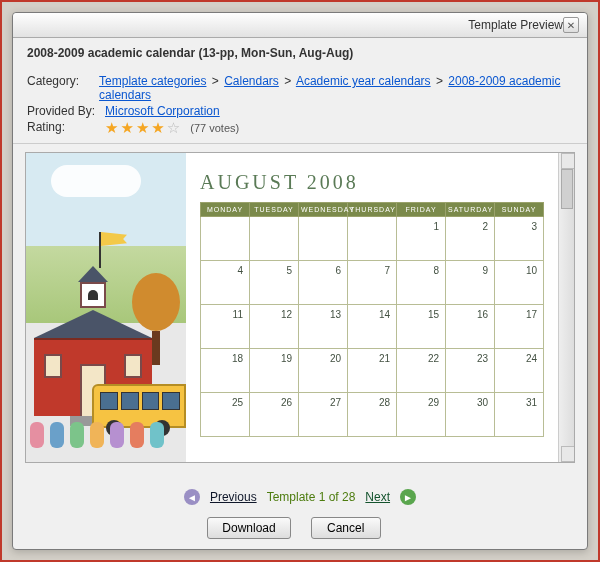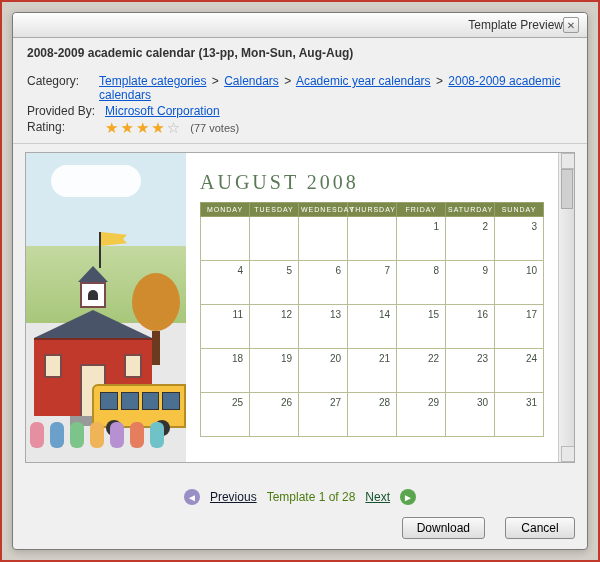--- a/index.html
+++ b/index.html
@@ -161,21 +161,21 @@
     .nav-ico {
       width:16px;height:16px;border-radius:50%;display:inline-flex;align-items:center;justify-content:center;
       font-size:10px;color:#fff;
     }
     .nav-prev{background:#9a8fc4;}
     .nav-next{background:#5aa64e;}
     .nav-link{color:#14532d;text-decoration:underline;cursor:pointer;}
     .nav-link.disabled{color:#0f172a;}
     .counter{color:#4d7c0f;}
     .btn-row {
-      display:flex; justify-content:flex-end; gap:20px; padding: 6px 12px 10px 0;
+      display:flex; justify-content:center; gap:20px; padding: 6px 12px 10px 0;
     }
     .btn {
       border:1px solid #888; background:linear-gradient(#fafafa,#ddd);
       border-radius:3px; padding:3px 14px; font-size:12px; cursor:pointer;
       min-width:70px;
     }
   </style>
 </head>
 <body>
 

